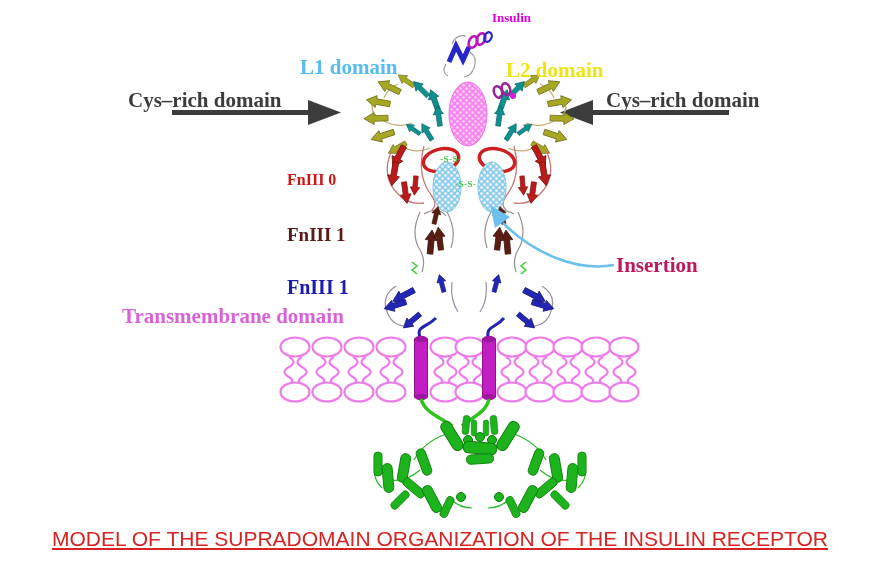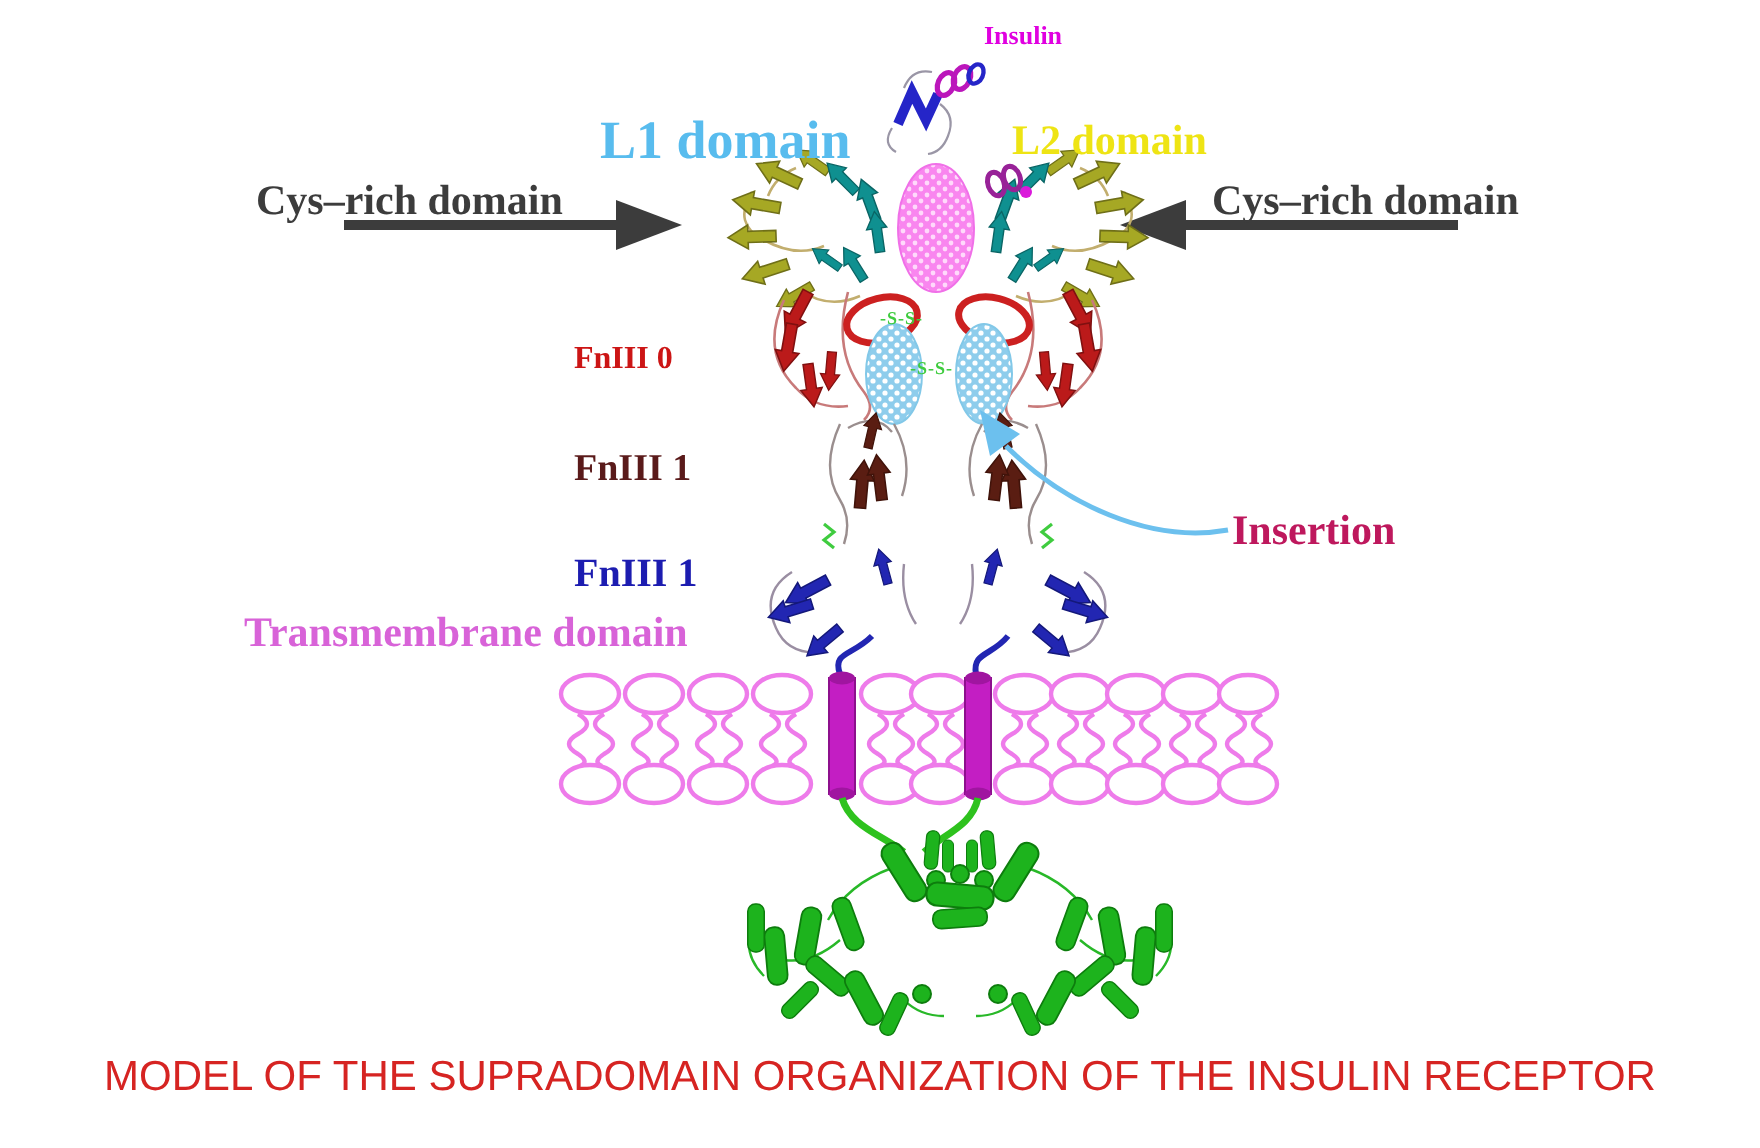--- a/index.html
+++ b/index.html
@@ -1,35 +1,35 @@
 <!DOCTYPE html>
 <html><head>
 <meta charset="utf-8">
 <style>
   html,body{margin:0;padding:0;background:#fff;}
   #stage{position:relative;width:880px;height:574px;background:#ffffff;overflow:hidden;
          font-family:"Liberation Serif","DejaVu Serif",serif;}
   .lbl{position:absolute;font-weight:bold;line-height:1;white-space:nowrap;}
   .insulin{left:492px;top:11px;font-size:13px;color:#e000e0;}
-  .l1{left:300px;top:57px;font-size:27px;color:#58bcee;}
+  .l1{left:300px;top:57px;font-size:21px;color:#58bcee;}
   .l2{left:506px;top:60px;font-size:21px;color:#eee414;text-align:right;}
   .cysL{left:128px;top:90px;font-size:21px;color:#3c3c3c;}
   .cysR{left:606px;top:90px;font-size:21px;color:#3c3c3c;}
   .f0{left:287px;top:172px;font-size:16px;color:#cc1515;}
   .f1{left:287px;top:225px;font-size:19px;color:#5a1a1a;}
   .f2{left:287px;top:277px;font-size:20px;color:#1c1cb0;}
   .tm{left:122px;top:306px;font-size:21px;color:#d863d8;text-align:center;}
   .ins{left:616px;top:255px;font-size:21px;color:#be185d;}
   .tk{left:131px;top:431px;font-size:21px;color:#1fc11f;}
   .ss{font-size:9px;color:#3fcc3f;letter-spacing:0.5px;}
   .ss1{left:440px;top:155px;}
   .ss2{left:455px;top:180px;}
   .figtitle{position:absolute;left:0;top:528px;width:100%;text-align:center;
             font-family:"Liberation Sans","DejaVu Sans",sans-serif;
-            font-size:21px;color:#d62422;line-height:1;}
+            font-size:21px;color:#d62422;line-height:1;text-decoration:underline;}
   svg{position:absolute;left:0;top:0;}
 </style>
 </head>
 <body>
 
 <div id="stage">
 
 <svg width="880" height="574" viewBox="0 0 880 574">
   <defs>
     <pattern id="pinkdots" width="6" height="6" patternUnits="userSpaceOnUse">

